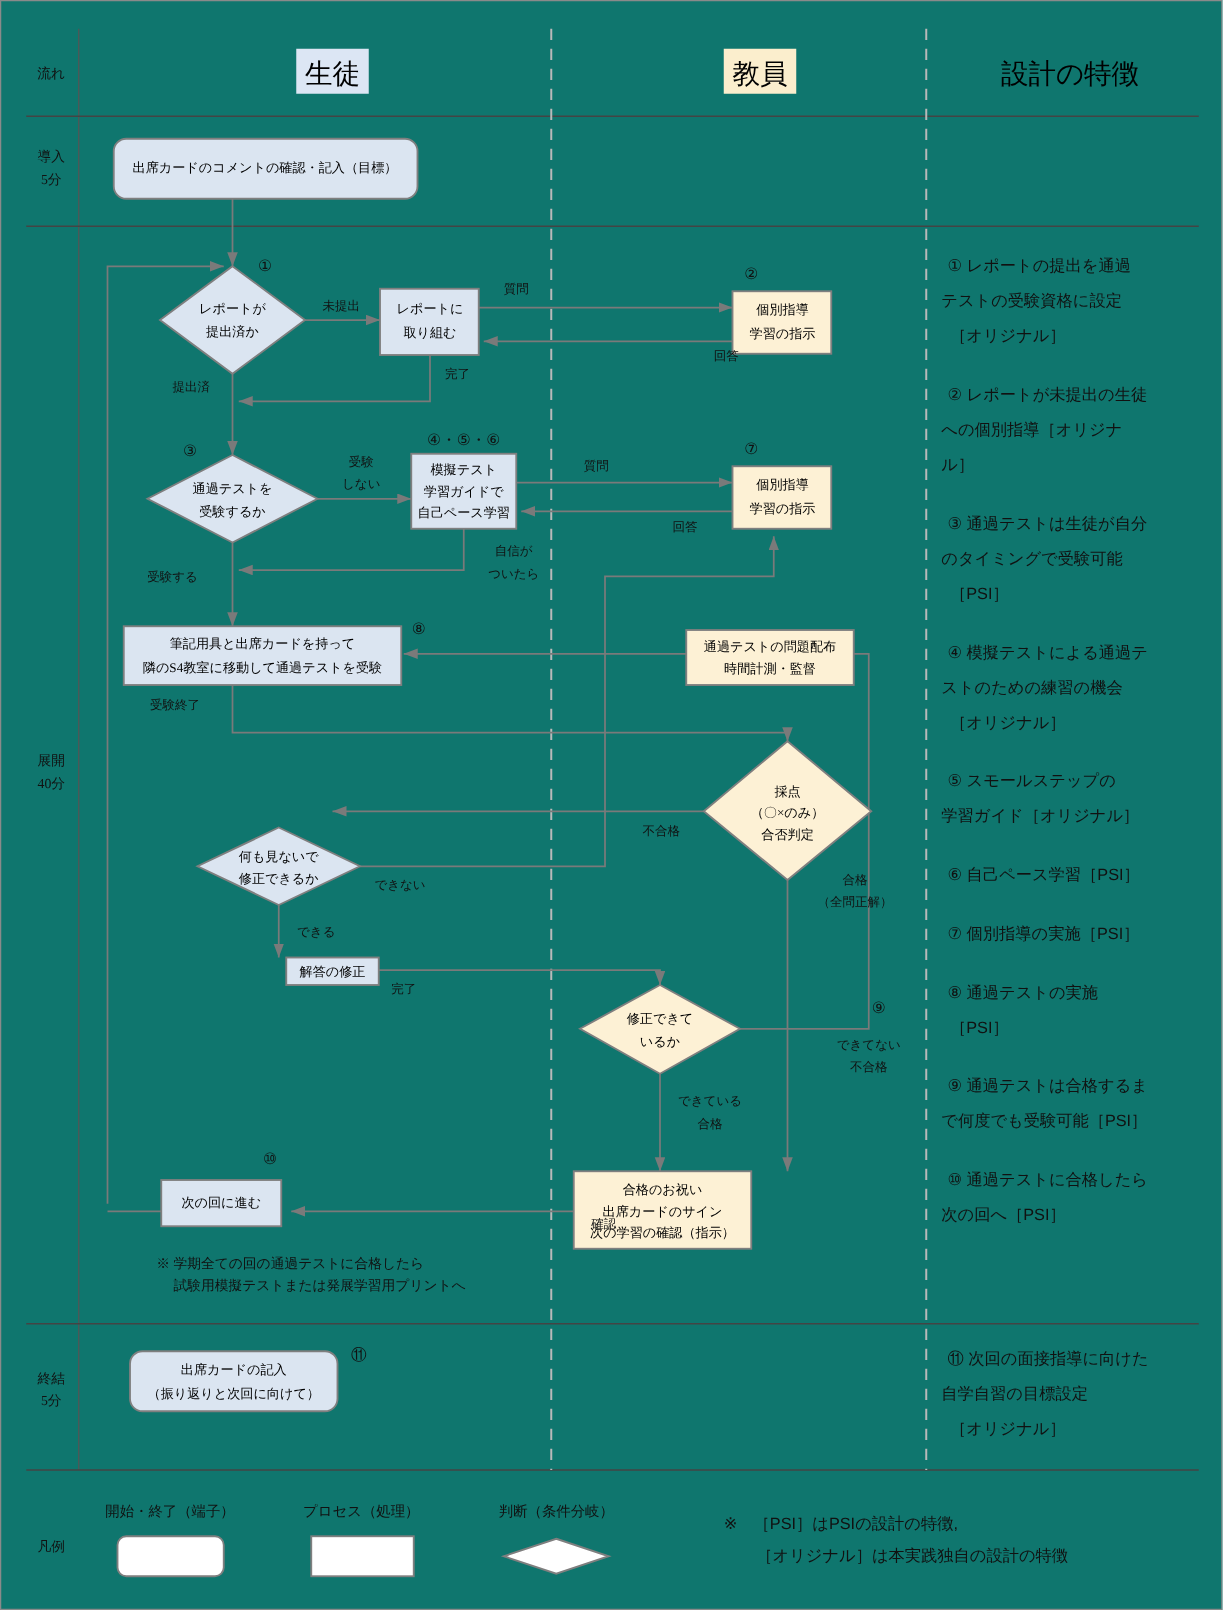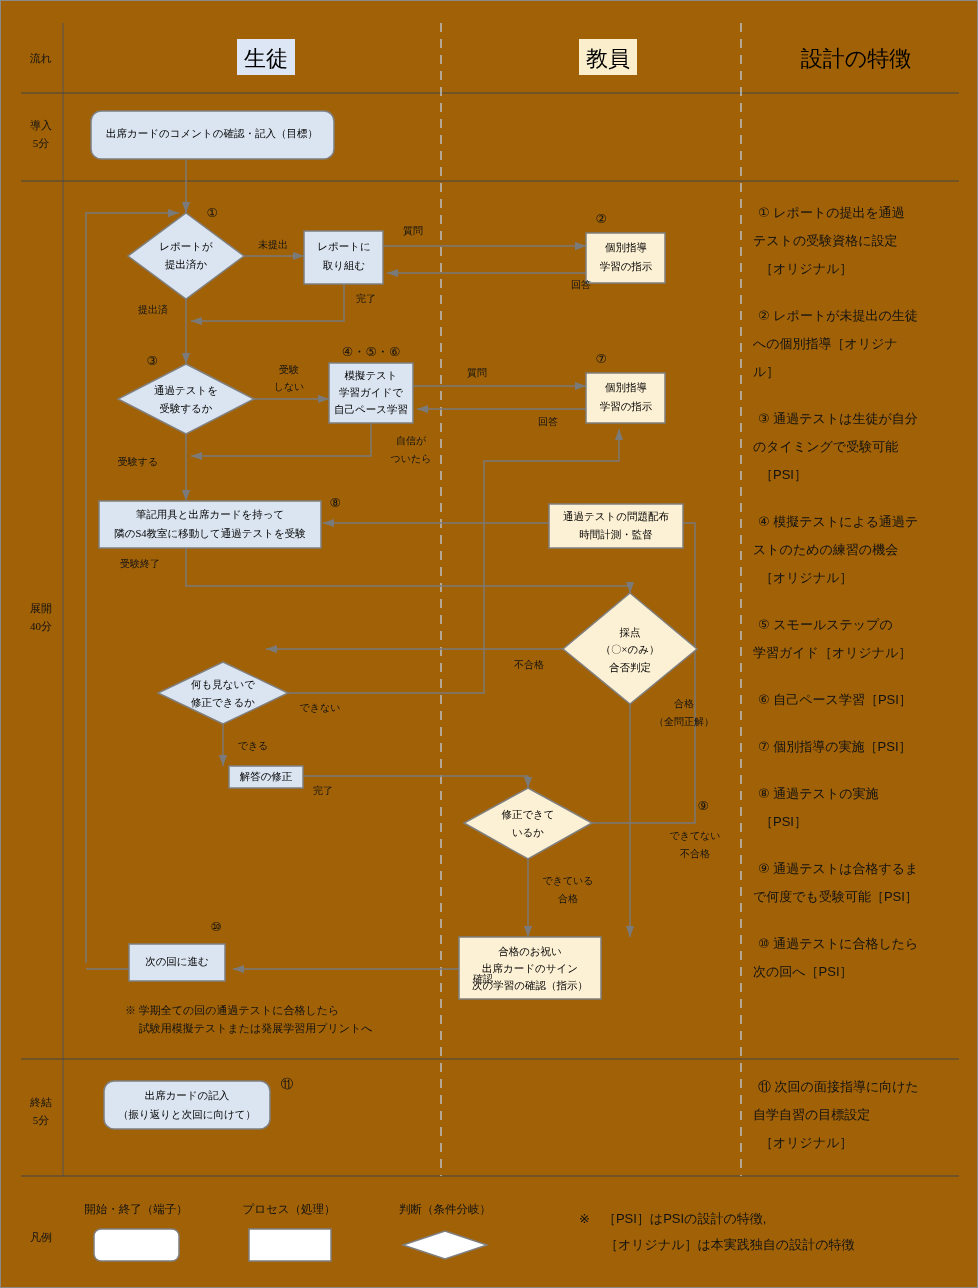--- a/index.html
+++ b/index.html
@@ -1,17 +1,17 @@
 <!DOCTYPE html>
 <html><head>
 <meta charset="utf-8">
 <style>
   html,body{margin:0;padding:0;background:#fff;}
   body{font-family:"Liberation Serif","DejaVu Serif",serif;color:#111;}
-  #page{position:relative;width:978px;height:1288px;background:#a16207;border:1px solid #8a8a8a;box-sizing:border-box;overflow:hidden;}
+  #page{position:relative;width:978px;height:1288px;background:#0f766e;border:1px solid #8a8a8a;box-sizing:border-box;overflow:hidden;}
   svg#canvas{position:absolute;left:0;top:0;width:978px;height:1288px;}
   .hdr{font-size:22px;}
   .node-txt{font-size:10.5px;text-anchor:middle;dominant-baseline:middle;font-family:"Liberation Serif","DejaVu Serif",serif;}
   .edge-lbl{font-size:10px;text-anchor:middle;font-family:"Liberation Serif","DejaVu Serif",serif;fill:#111;}
   .circ-num{font-size:12.5px;text-anchor:middle;font-family:"Liberation Sans","DejaVu Sans",sans-serif;fill:#111;}
   .rowlbl{font-size:11px;text-anchor:middle;font-family:"Liberation Serif","DejaVu Serif",serif;fill:#111;}
   .legend-cap{font-size:11.5px;text-anchor:middle;font-family:"Liberation Serif","DejaVu Serif",serif;fill:#111;}
   .note{font-size:11px;font-family:"Liberation Serif","DejaVu Serif",serif;fill:#111;}
   .feat{font-size:13px;font-family:"Liberation Sans","DejaVu Sans",sans-serif;fill:#111;}
   .ln{stroke:#7a7a7a;stroke-width:1.4;fill:none;}

